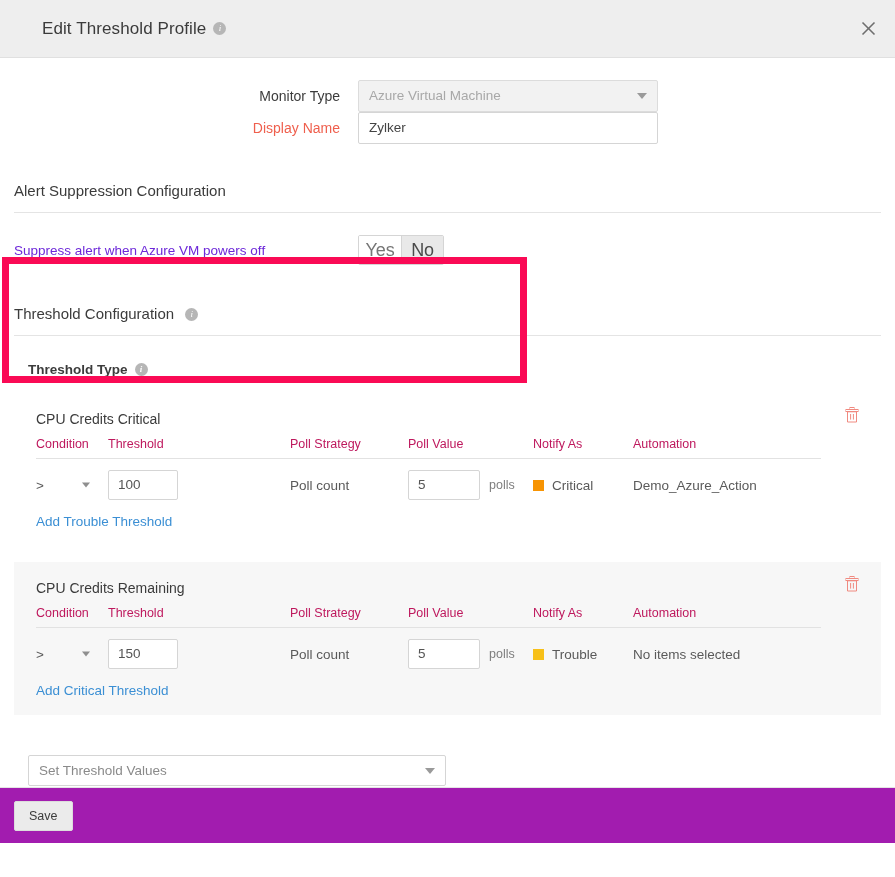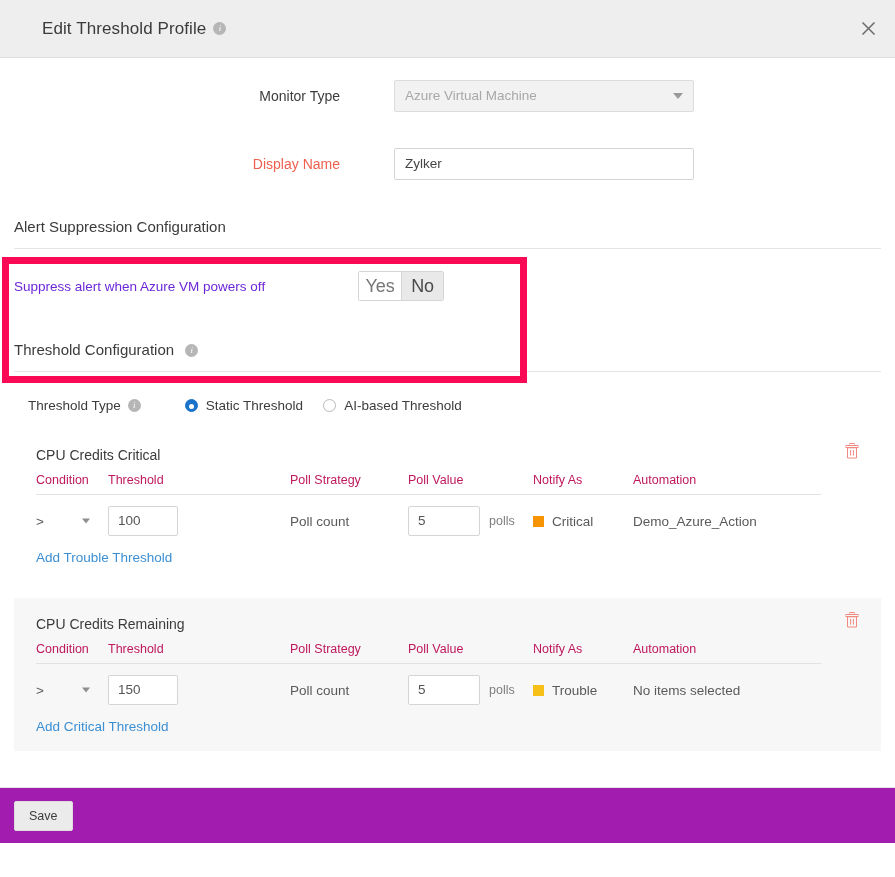--- a/index.html
+++ b/index.html
@@ -42,21 +42,21 @@
     position:absolute; right:14px; top:50%; transform:translateY(-50%);
     width:26px; height:26px;
     display:flex; align-items:center; justify-content:center;
     color:#6e6e6e; font-size:20px; line-height:1;
     cursor:pointer;
   }
 
   
   .dlg-body { padding:0; position:relative; height:763px; }
 
-  .frow { display:flex; align-items:center; margin-top:0;gap:36px; }
+  .frow { display:flex; align-items:center; margin-top:0; }
   .frow-label {
     width:358px; text-align:right; padding-right:18px;
     font-size:14px; color:#3c3c3c;
   }
   .frow-label.required { color:#ef5f4d; }
 
   .sel-box, .txt-box {
     width:300px; height:32px;
     border:1px solid #d5d5d5; border-radius:2px;
     background:#fff;
@@ -97,20 +97,21 @@
     width:42px; display:flex; align-items:center; justify-content:center;
     font-size:18px; color:#767676; background:#fff; cursor:pointer;text-align:center;
   }
   .toggle > div.on { background:#e9e9e9; color:#4a4a4a; }
   .toggle > div + div { border-left:1px solid #d5d5d5; }
 
   
   .thr-type-row {
     display:flex; align-items:center;
     padding:26px 0 0 28px;
+    font-weight:bold;
   }
   .thr-type-label { font-size:13.5px; color:#3c3c3c; }
   .radios { display:flex; align-items:center; margin-left:44px; }
   .radio-item { display:flex; align-items:center; margin-right:20px; cursor:pointer; }
   .radio {
     width:13px; height:13px; border-radius:50%;
     border:1px solid #b9b9b9; background:#fff;
     margin-right:8px; position:relative; flex:none;
   }
   .radio.sel { border:1px solid #1a73c8; background:#1a73c8; }
@@ -241,21 +242,21 @@
 <div class="dlg-body">
 
   <div class="frow" style="margin-top:22px;">
     <div class="frow-label">Monitor Type</div>
     <div class="sel-box disabled">
       <span>Azure Virtual Machine</span>
       <span class="caret"></span>
     </div>
   </div>
 
-  <div class="frow" style="margin-top:36px;">
+  <div class="frow" style="margin-top:0;">
     <div class="frow-label required">Display Name</div>
     <div class="txt-box">
       <span>Zylker</span>
     </div>
   </div>
 
   <div class="section" style="margin-top:38px;">
     <div class="section-title">Alert Suppression Configuration</div>
   </div>
   <div class="suppress-row">
@@ -269,30 +270,20 @@
   <div class="section" style="margin-top:40px;">
     <div class="section-title">
       <span>Threshold Configuration</span>
       <span class="info-ico">i</span>
     </div>
   </div>
 
   <div class="thr-type-row">
     <div class="thr-type-label">
       <span>Threshold Type</span><span class="info-ico">i</span>
-    </div>
-    <div class="radios">
-      <div class="radio-item">
-        <span class="radio sel"></span>
-        <span class="radio-label">Static Threshold</span>
-      </div>
-      <div class="radio-item">
-        <span class="radio"></span>
-        <span class="radio-label">AI-based Threshold</span>
-      </div>
     </div>
   </div>
 
   <div class="card">
     <div class="trash">
       <svg width="14" height="16" viewBox="0 0 14 16" aria-hidden="true">
         <rect x="5" y="0.5" width="4" height="2" fill="none" stroke="#f08a80" stroke-width="1"></rect>
         <rect x="1" y="2.5" width="12" height="2" fill="none" stroke="#f08a80" stroke-width="1"></rect>
         <path d="M2.5 4.8 H11.5 V15 H2.5 Z" fill="none" stroke="#f08a80" stroke-width="1"></path>
         <line x1="5.6" y1="7" x2="5.6" y2="12.6" stroke="#f08a80" stroke-width="1"></line>

